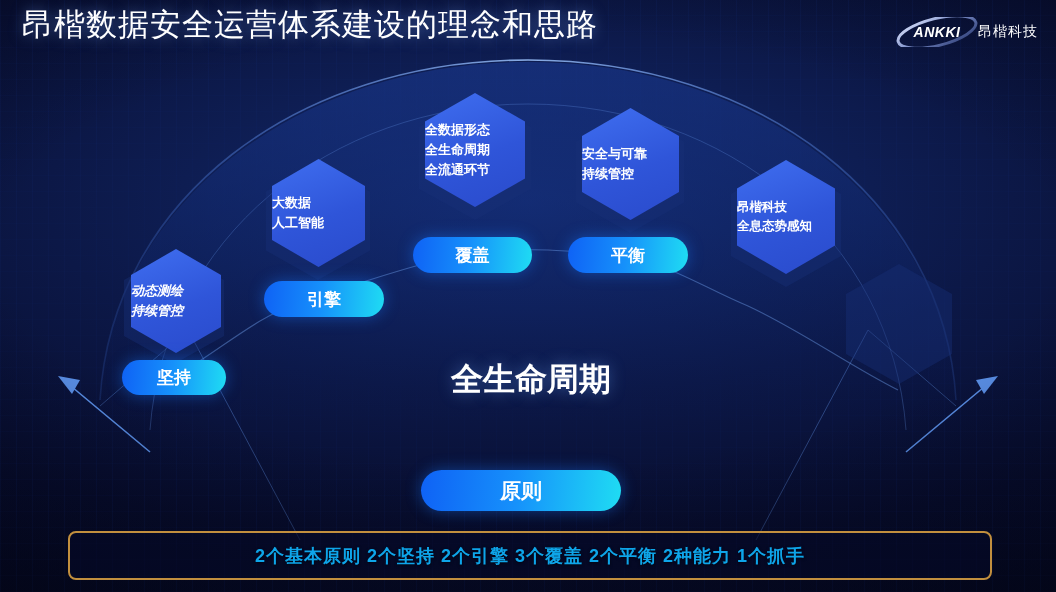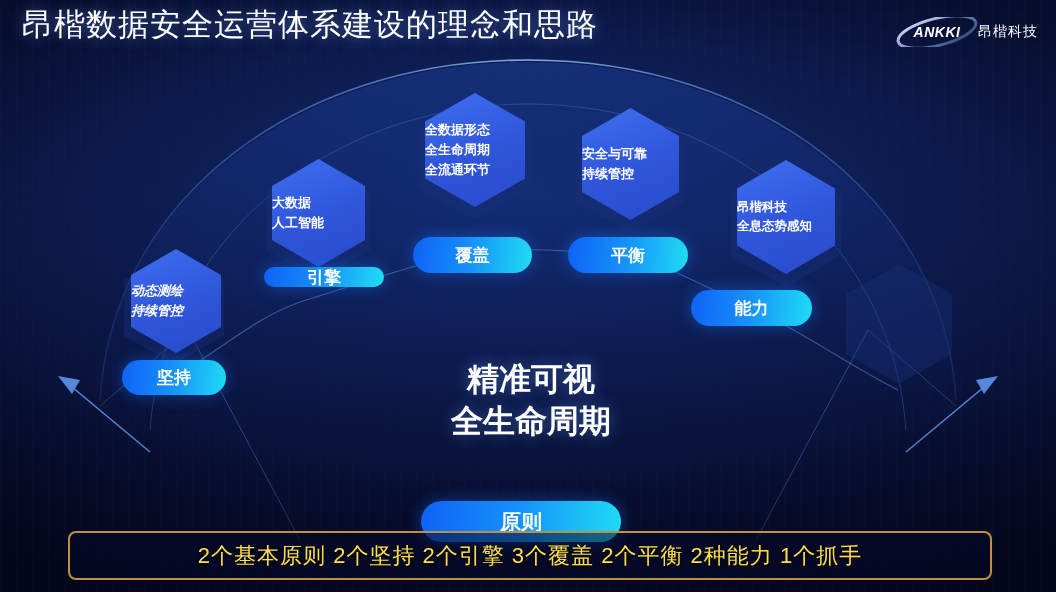--- a/index.html
+++ b/index.html
@@ -84,21 +84,21 @@
   .slogan span{display:block;white-space:nowrap;}
 
   
   .banner{
     position:absolute;left:68px;top:531px;width:920px;height:45px;
     border:2px solid #c28f3e;border-radius:8px;
     background:rgba(6,10,40,.55);
     display:flex;align-items:center;justify-content:center;
   }
   .banner-text{
-    color:#fde047;font-weight:normal;font-size:22px;letter-spacing:1px;white-space:nowrap;
+    color:#0ea5e9;font-weight:bold;font-size:18px;letter-spacing:1px;white-space:nowrap;
     text-shadow:0 1px 3px rgba(0,0,0,.6);
   }
 </style>
 </head>
 <body>
 
 <div id="stage">
 
   <div class="bg-base"></div>
   <div class="bg-mosaic"></div>
@@ -201,35 +201,33 @@
   </div>
 
   <div class="hex-shadow" style="left:731px;top:163px;width:110px;height:124px;"></div>
   <div class="hex" style="left:737px;top:160px;width:98px;height:114px;font-size:12.5px;">
     <span class="hl">昂楷科技</span>
     <span class="hl">全息态势感知</span>
   </div>
 
   <div class="hex-shadow" style="left:846px;top:264px;width:106px;height:120px;"></div>
 
-  <div class="pill" style="left:421px;top:470px;width:200px;height:41px;font-size:21px;margin-top:31px;">原则</div>
+  <div class="pill" style="left:421px;top:470px;width:200px;height:41px;font-size:21px;">原则</div>
 
   <div class="pill" style="left:122px;top:360px;width:104px;height:35px;font-size:17px;">坚持</div>
 
-  <div class="pill" style="left:264px;top:267px;width:120px;height:20px;font-size:17px;">引擎</div>
+  <div class="pill" style="left:264px;top:281px;width:120px;height:36px;font-size:17px;">引擎</div>
 
   <div class="pill" style="left:568px;top:237px;width:120px;height:36px;font-size:17px;">平衡</div>
 
   <div class="pill" style="left:413px;top:237px;width:119px;height:36px;font-size:17px;">覆盖</div>
 
-  <div class="pill" style="left:691px;top:290px;width:121px;height:36px;font-size:17px;">能力</div>
 
 
   <div class="slogan">
-    <span>精准可视</span>
     <span>全生命周期</span>
   </div>
 
   <div class="banner">
     <div class="banner-text">2个基本原则  2个坚持  2个引擎  3个覆盖  2个平衡  2种能力  1个抓手</div>
   </div>
 
 </div>
 
 </body></html>

